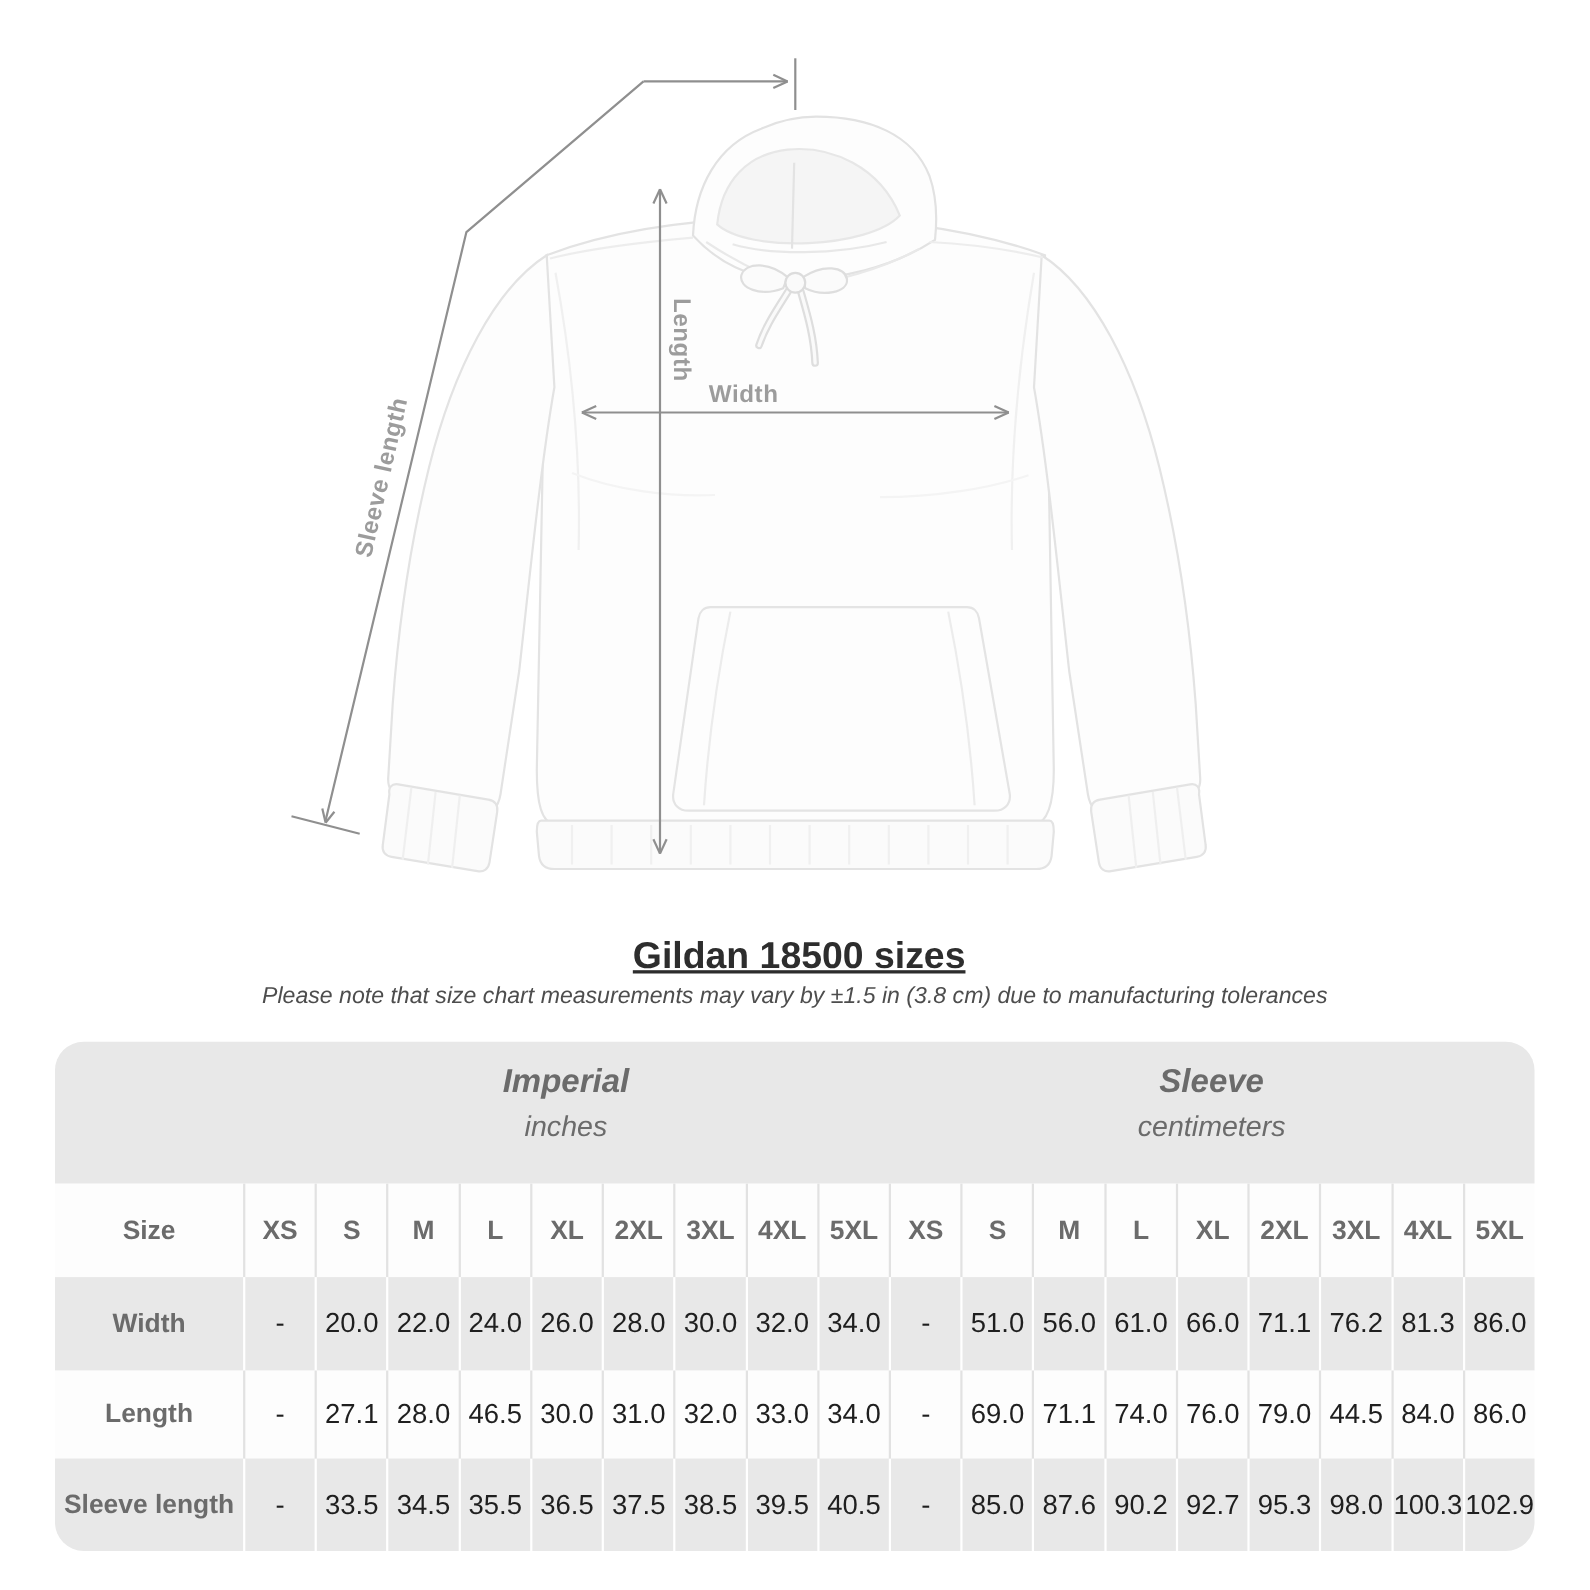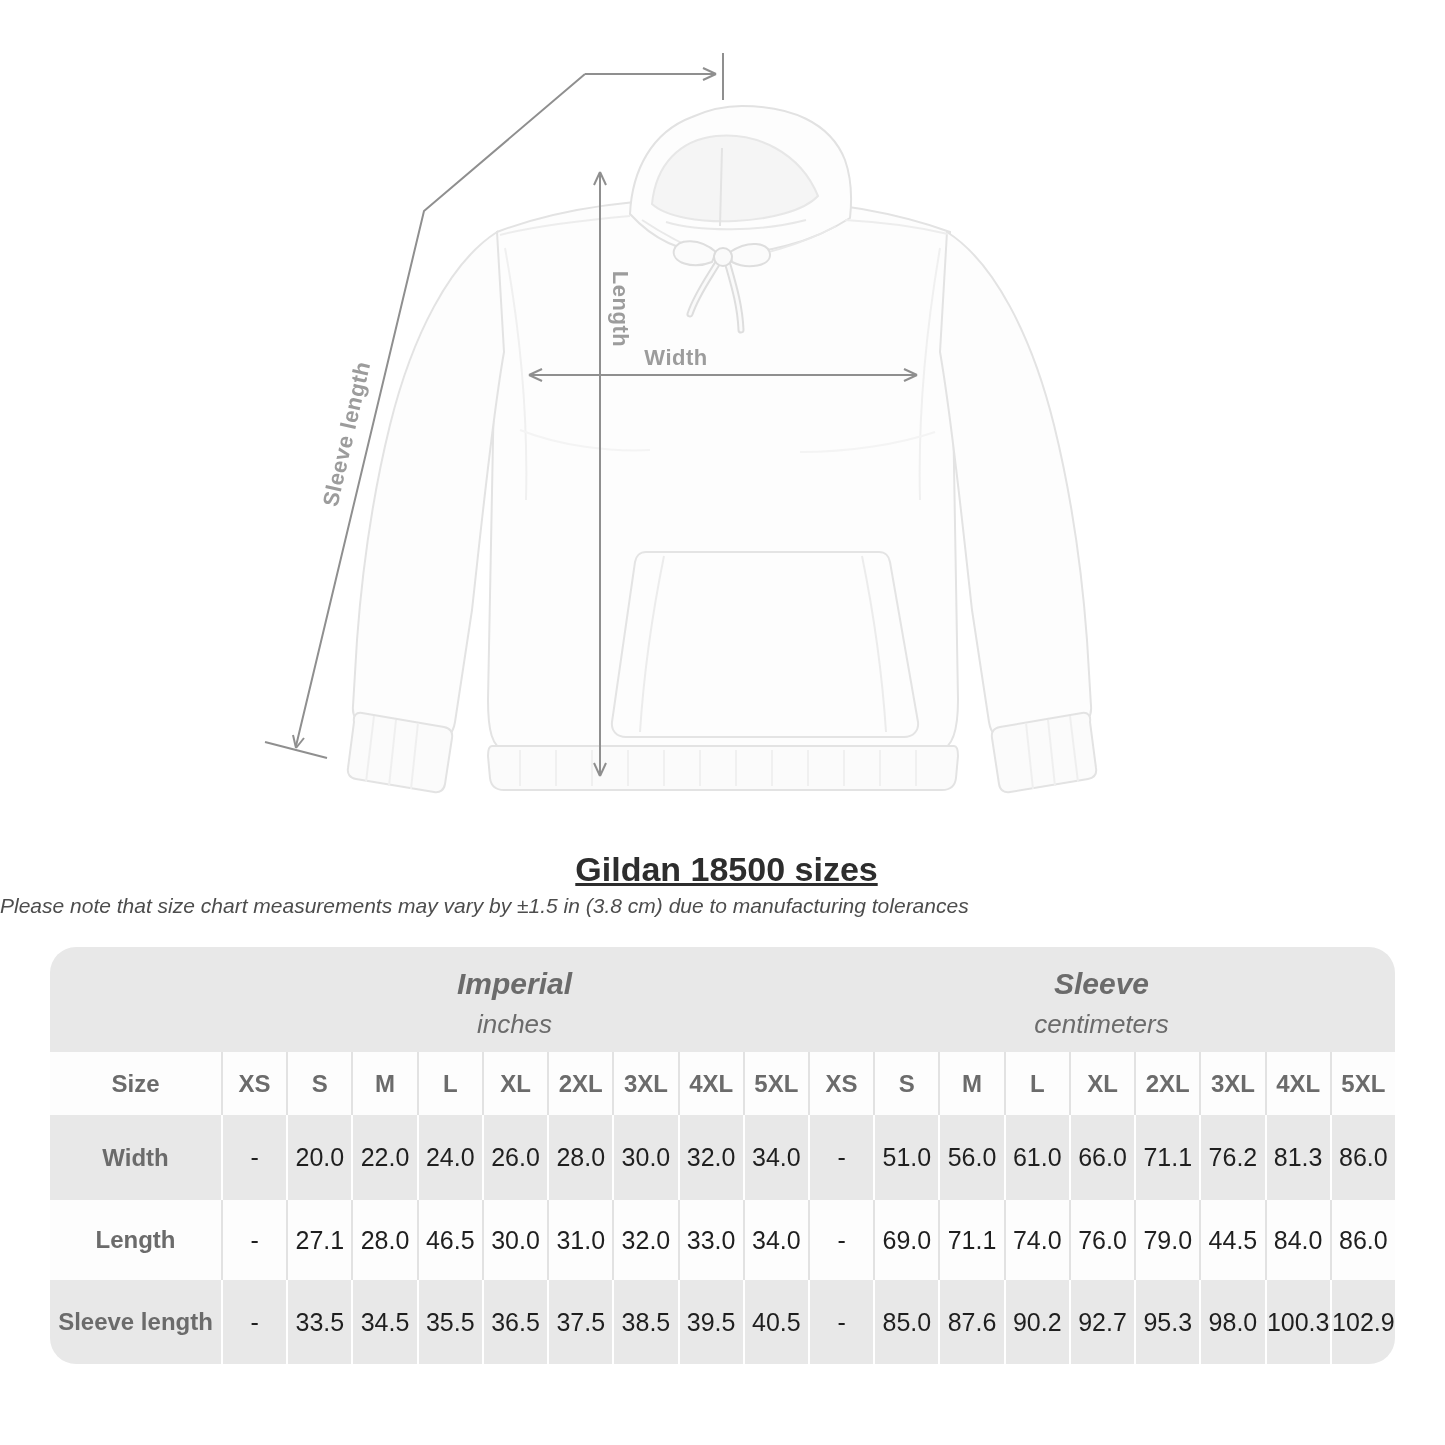--- a/index.html
+++ b/index.html
@@ -16,36 +16,36 @@
   }
   .fig-label.wid{left:676px;top:358px;transform:translate(-50%,-50%);}
   .fig-label.len{left:620px;top:309px;transform:translate(-50%,-50%) rotate(90deg);}
   .fig-label.slv{left:347px;top:434px;transform:translate(-50%,-50%) rotate(-77deg);}
   
   .title{
     position:absolute;left:0;top:846px;width:100%;margin:4px;text-align:center;
     font-size:34px;font-weight:bold;color:#2d2d2d;text-decoration:underline;
   }
   .subtitle{
-    position:absolute;left:0;top:894px;width:100%;margin:0;
+    position:absolute;left:0;top:894px;width:100%;margin:0;text-align:center;
     font-style:italic;font-size:21px;color:#4d4d4d;
   }
   
   .size-table{position:absolute;left:50px;top:947px;width:1345px;}
   .band{
-    position:relative;height:105px;background:#e8e8e8;
+    position:relative;height:129px;background:#e8e8e8;
     border-radius:26px 26px 0 0;
   }
   .band-group{position:absolute;top:20px;width:587px;text-align:center;color:#6b6b6b;}
   .band-group.imperial{left:171px;}
   .band-group.metric{left:758px;}
   .band-title{font-size:30px;font-weight:bold;font-style:italic;}
   .band-unit{font-size:26px;font-style:italic;margin-top:8px;}
   .trow{display:grid;grid-template-columns:171px repeat(18,1fr);}
-  .trow.thead{height:63px;background:#fdfdfd;--div:#e2e2e2;}
+  .trow.thead{height:85px;background:#fdfdfd;--div:#e2e2e2;}
   .trow.r-width{height:85px;background:#e8e8e8;--div:#ffffff;}
   .trow.r-length{height:80px;background:#fdfdfd;--div:#e2e2e2;}
   .trow.r-sleeve{height:84px;background:#e8e8e8;--div:#ffffff;border-radius:0 0 26px 26px;overflow:hidden;}
   .cell{
     display:flex;align-items:center;justify-content:center;
     font-size:25px;color:#1f1f1f;
   }
   .cell + .cell{border-left:2px solid var(--div);}
   .cell.hdr,.cell.label{font-weight:bold;color:#6b6b6b;font-size:24px;}
 </style>

